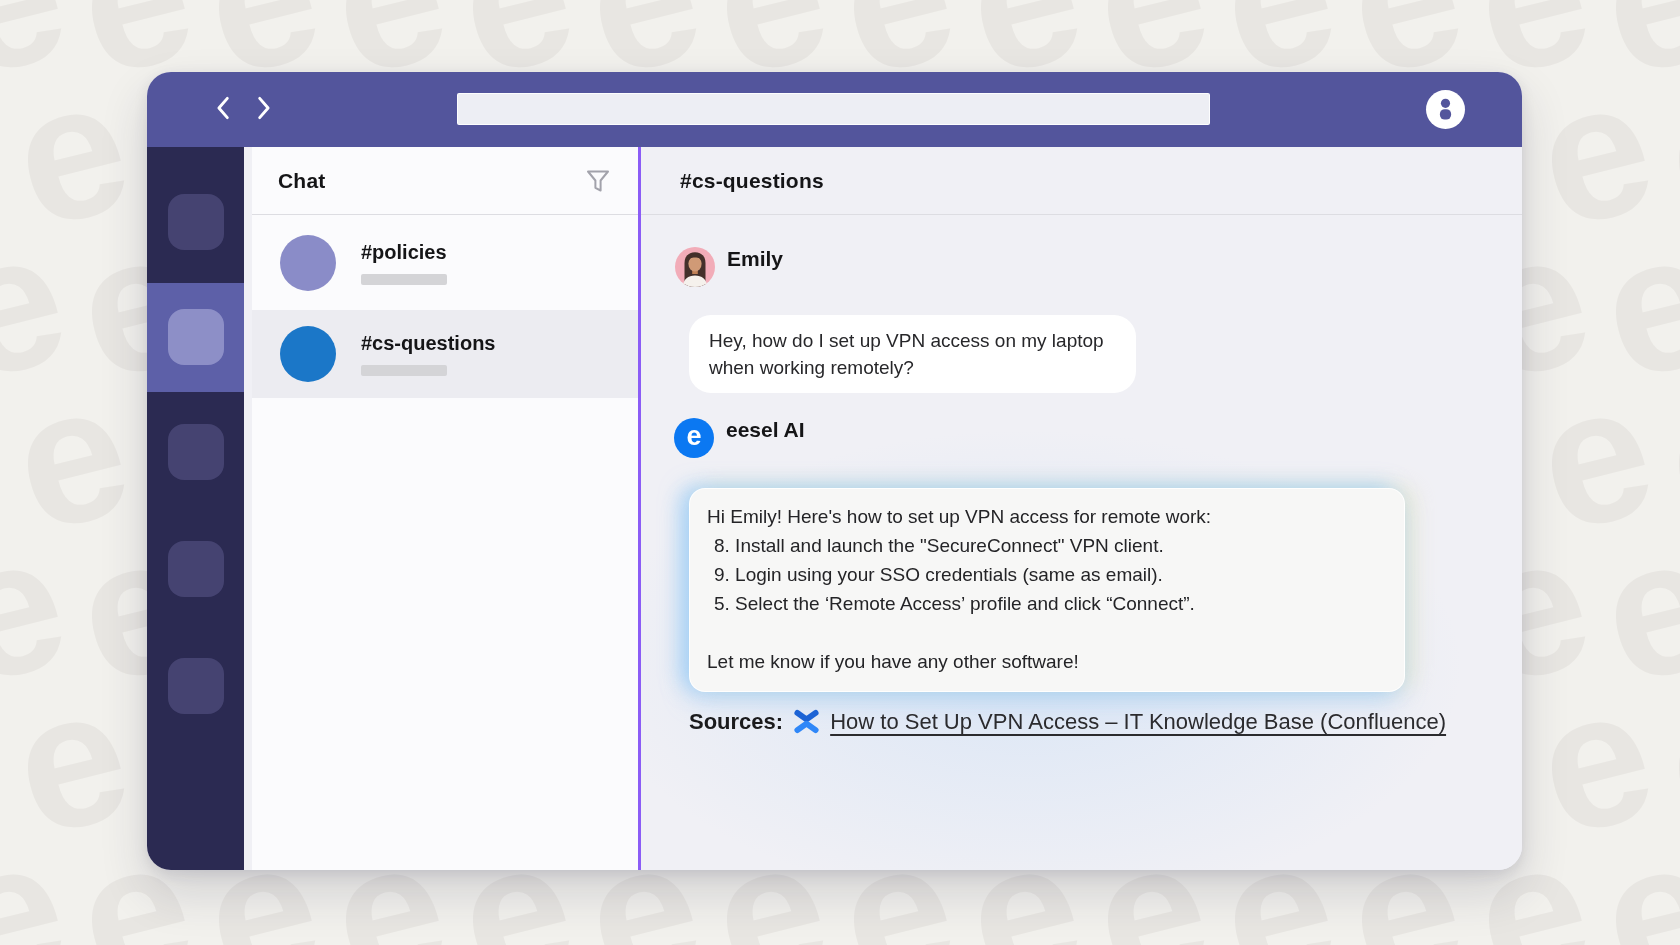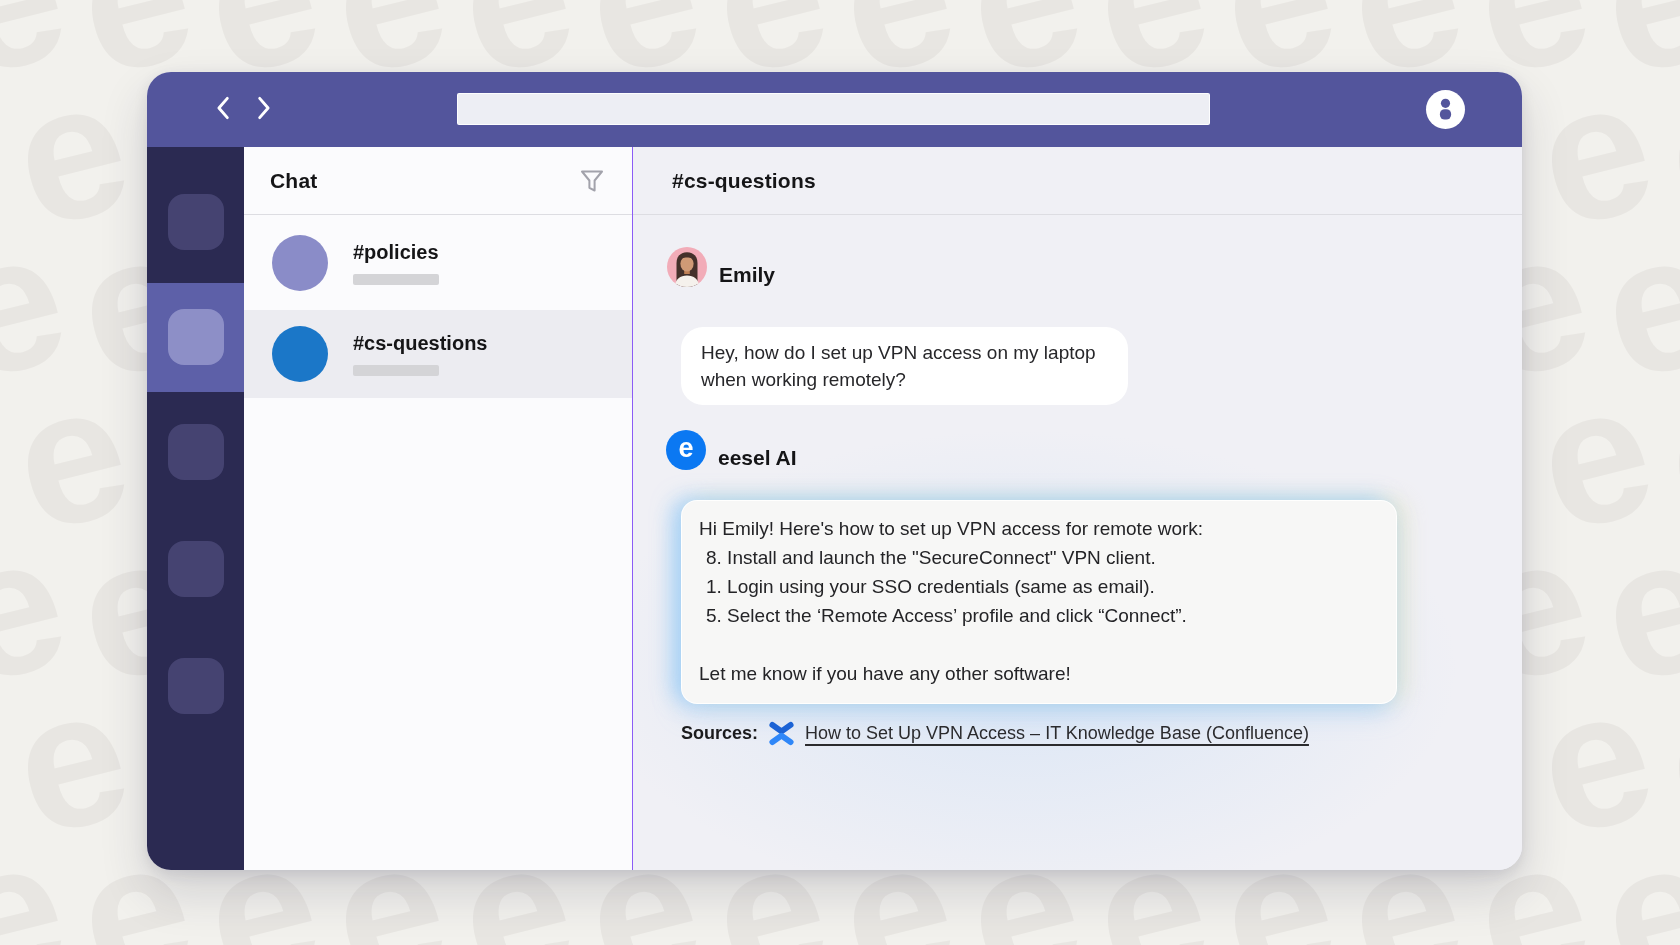--- a/index.html
+++ b/index.html
@@ -60,21 +60,21 @@
   }
   .rail-sel {
     position:absolute; left:0; top:136px; width:97px; height:109px;
     background:#5D60A8;
   }
   .rail-sel .rail-icon { position:absolute; left:21px; top:26px; background:#8D8FC7; }
 
   
   .chatlist {
     width:389px; flex:0 0 389px; background:#FBFBFD;
-    border-right:1px solid #8b5cf6; display:flex; flex-direction:column;
+    border-right:3px solid #8b5cf6; display:flex; flex-direction:column;margin-left:8px;
   }
   .chatlist header {
     height:68px; flex:0 0 68px; display:flex; align-items:center;
     padding:0 26px; border-bottom:1px solid #DDDDE2;
   }
   .chatlist h1 { font-size:21px; font-weight:700; color:#151517; letter-spacing:.2px; }
   .funnel { margin-left:auto; width:28px; height:28px; cursor:pointer; }
 
   .channel-row {
     display:flex; align-items:center; padding:0 26px 0 28px; cursor:pointer;
@@ -94,54 +94,54 @@
     background:
       radial-gradient(620px 340px at 44% 72%, rgba(165,205,248,.28), rgba(165,205,248,0) 70%),
       #F0F0F5;
   }
   .main header {
     height:68px; flex:0 0 68px; display:flex; align-items:center;
     padding:0 39px; border-bottom:1px solid #DDDDE2;
   }
   .main h1 { font-size:21px; font-weight:700; color:#151517; letter-spacing:.2px; }
 
-  .msg-head { display:flex; align-items:flex-end; gap:12px; }
+  .msg-head { display:flex; align-items:flex-start; gap:12px; }
   .msg-head.emily { margin:32px 0 0 34px; }
   .msg-head.ai { margin:25px 0 0 33px; }
   .msg-author { font-size:21px; font-weight:700; color:#151517; }
 
   .avatar { width:40px; height:40px; border-radius:50%; overflow:hidden; flex:0 0 40px; }
   .avatar.eesel {
     background:#0B78F2; display:flex; align-items:center; justify-content:center;
     color:#fff; font-size:27px; font-weight:700; line-height:1; padding-bottom:3px;
   }
 
   .bubble {
-    margin:40px 0 0 48px; width:447px;
+    margin:28px 0 0 48px; width:447px;
     background:#FFFFFF; border-radius:22px;
     padding:12px 20px; font-size:19px; line-height:27px; color:#27272A;
   }
 
   .ai-card {
     margin:30px 0 0 48px; width:716px;
     background:#F7F7F6; border-radius:16px;
     border:1px solid rgba(255,255,255,.9);
     padding:13px 18px 15px 17px;
     font-size:19px; line-height:29px; color:#242427;
     box-shadow:
       -9px -3px 20px rgba(130,195,248,.55),
       -3px 10px 24px rgba(150,200,250,.40),
       10px -2px 20px rgba(228,226,180,.45);
   }
   .ai-card .step { padding-left:7px; }
   .ai-card .spacer { height:29px; }
 
   .sources {
     margin:16px 0 0 48px; display:flex; align-items:center; gap:10px;
-    font-size:18px;
+    font-size:22px;
   }
   .sources-label { font-weight:700; color:#1B1B1D; }
   .conf-icon { width:27px; height:27px; }
   .source-link {
     color:#2B2B2E; text-decoration:underline;
     text-underline-offset:5px; text-decoration-thickness:1.5px; cursor:pointer;
   }
 </style>
 </head>
 <body>
@@ -343,21 +343,21 @@
       <div class="bubble">Hey, how do I set up VPN access on my laptop when working remotely?</div>
 
       <div class="msg-head ai">
         <div class="avatar eesel">e</div>
         <div class="msg-author">eesel AI</div>
       </div>
 
       <div class="ai-card">
         <div>Hi Emily! Here's how to set up VPN access for remote work:</div>
         <div class="step">8. Install and launch the "SecureConnect" VPN client.</div>
-        <div class="step">1. Login using your SSO credentials (same as email).</div>
+        <div class="step">9. Login using your SSO credentials (same as email).</div>
         <div class="step">5. Select the ‘Remote Access’ profile and click “Connect”.</div>
         <div class="spacer"></div>
         <div>Let me know if you have any other software!</div>
       </div>
 
       <div class="sources">
         <span class="sources-label">Sources:</span>
         <span class="conf-icon">
           <svg width="27" height="27" viewBox="0 0 28 28" fill="none" stroke-linecap="round" stroke-linejoin="round" stroke-width="6">
             <path d="M4.5 5 L14 11.8 L23.5 5" stroke="#1C63D5"></path>

